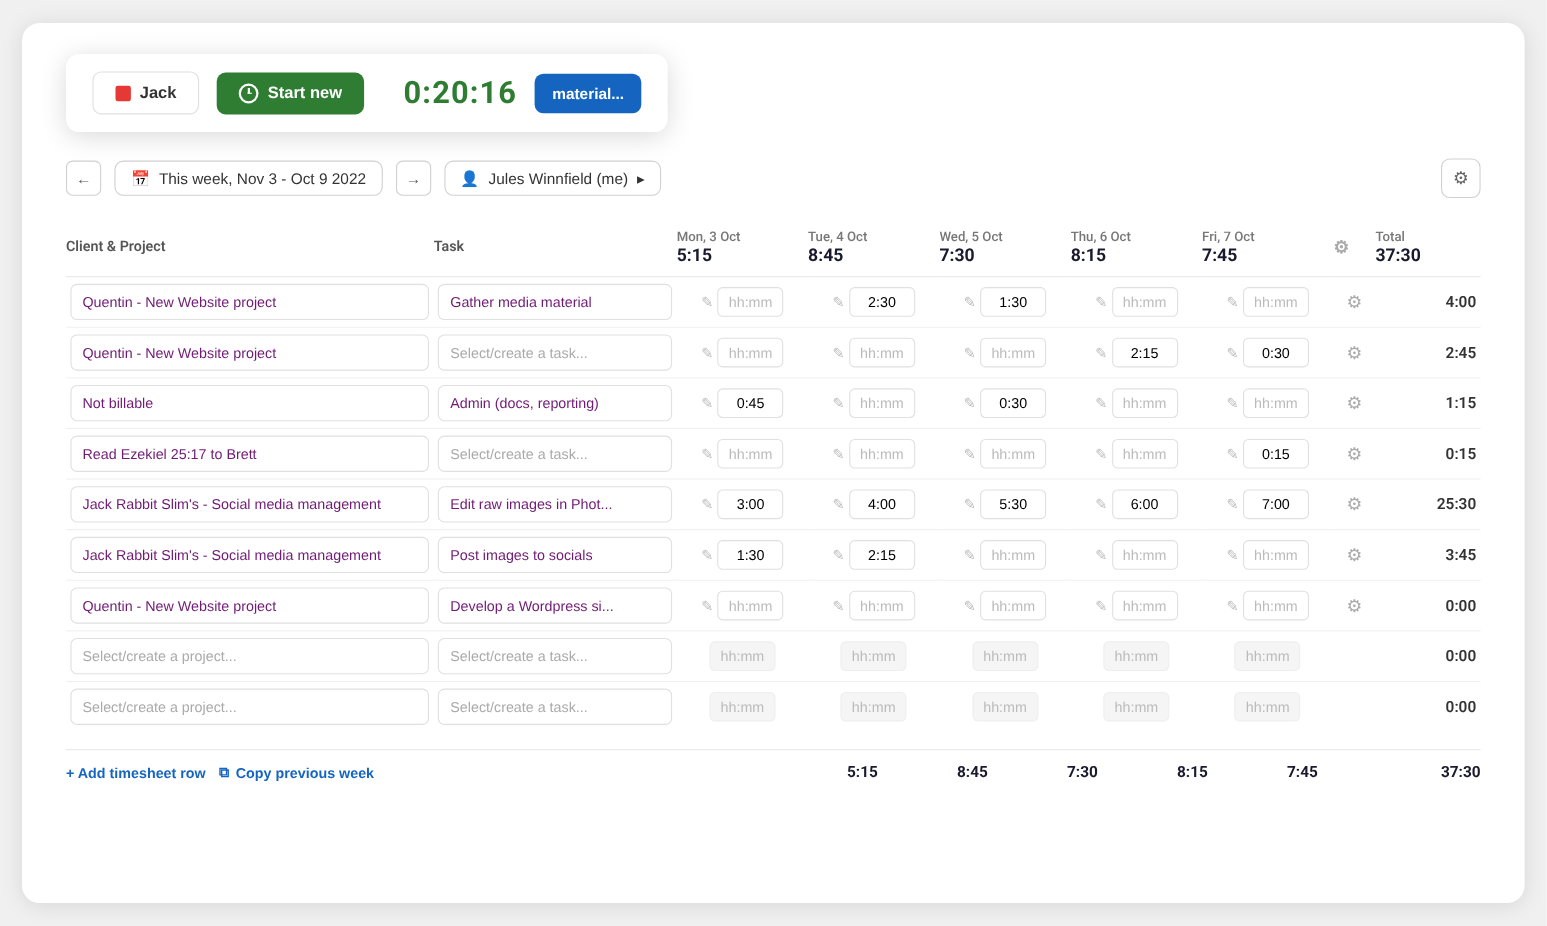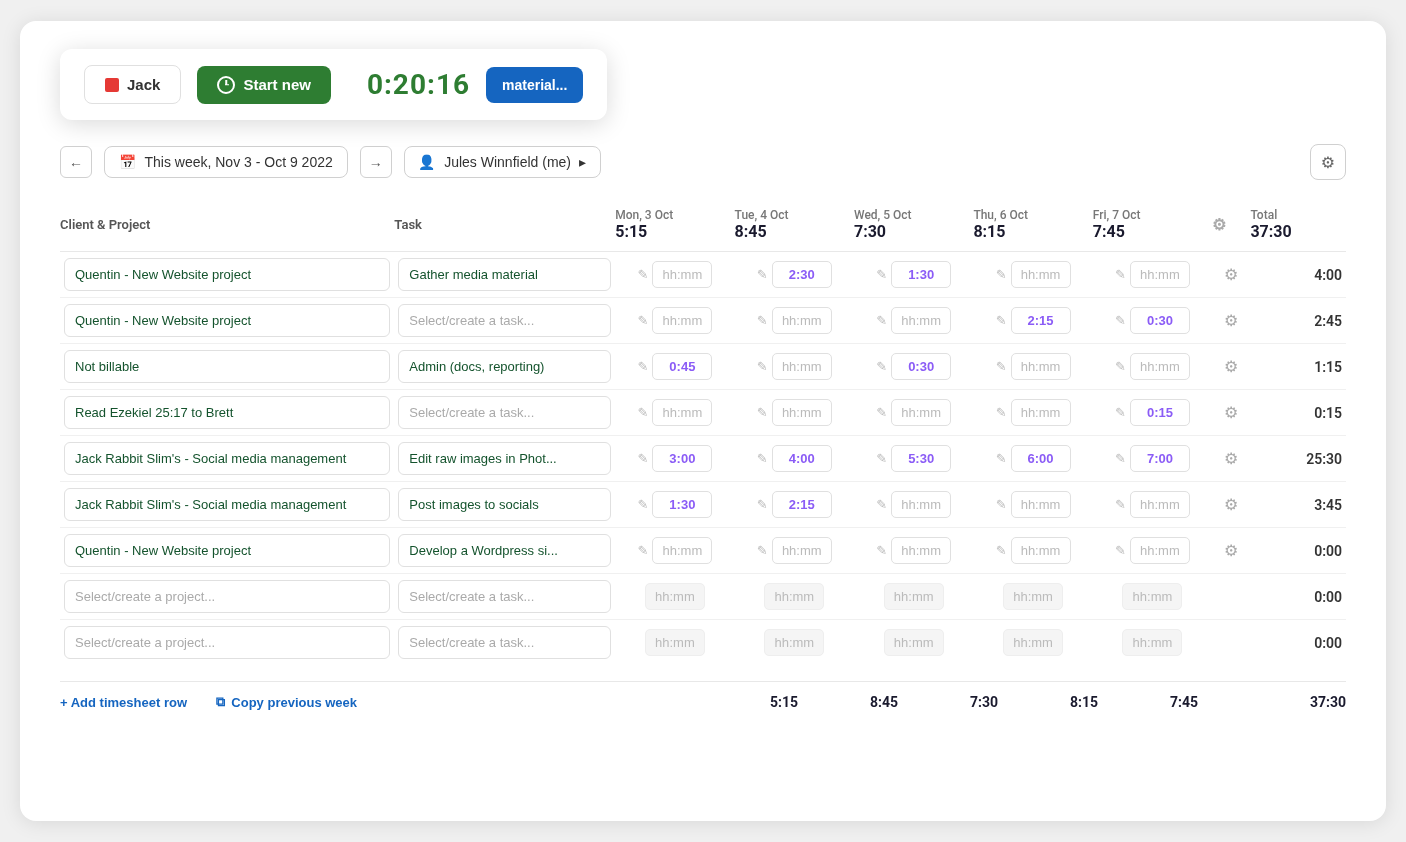--- a/index.html
+++ b/index.html
@@ -197,21 +197,21 @@
       border-bottom: 1px solid #f0f0f0;
     }
     .timesheet-table tr:last-child td { border-bottom: none; }
 
     .project-input, .task-input {
       width: 100%;
       border: 1.5px solid #e0e0e0;
       border-radius: 6px;
       padding: 8px 10px;
       font-size: 13px;
-      color: #14532d;
+      color: #701a75;
       background: #fff;
       outline: none;
     }
     .project-input::placeholder, .task-input::placeholder {
       color: #aaa;
     }
     .time-cell {
       display: flex;
       align-items: center;
       gap: 4px;
@@ -231,22 +231,22 @@
       font-size: 13px;
       text-align: center;
       color: #555;
       background: #fff;
       outline: none;
     }
     .time-input.placeholder-style {
       color: #bbb;
     }
     .time-input.has-value {
-      color: #8b5cf6;
-      font-weight: 700;
+      color: #000000;
+      font-weight: 400;
     }
     .time-input.disabled-style {
       background: #f5f5f5;
       color: #bbb;
       border-color: #eee;
     }
     .row-total {
       text-align: right;
       font-size: 14px;
       font-weight: 600;
@@ -263,21 +263,21 @@
       display: flex;
       align-items: center;
       justify-content: space-between;
       margin-top: 16px;
       padding-top: 12px;
       border-top: 1.5px solid #e8e8e8;
     }
     .footer-actions {
       display: flex;
       align-items: center;
-      gap: 29px;
+      gap: 12px;
     }
     .btn-add-row, .btn-copy-week {
       background: none;
       border: none;
       cursor: pointer;
       font-size: 13px;
       font-weight: 600;
       color: #1565c0;
       display: flex;
       align-items: center;

